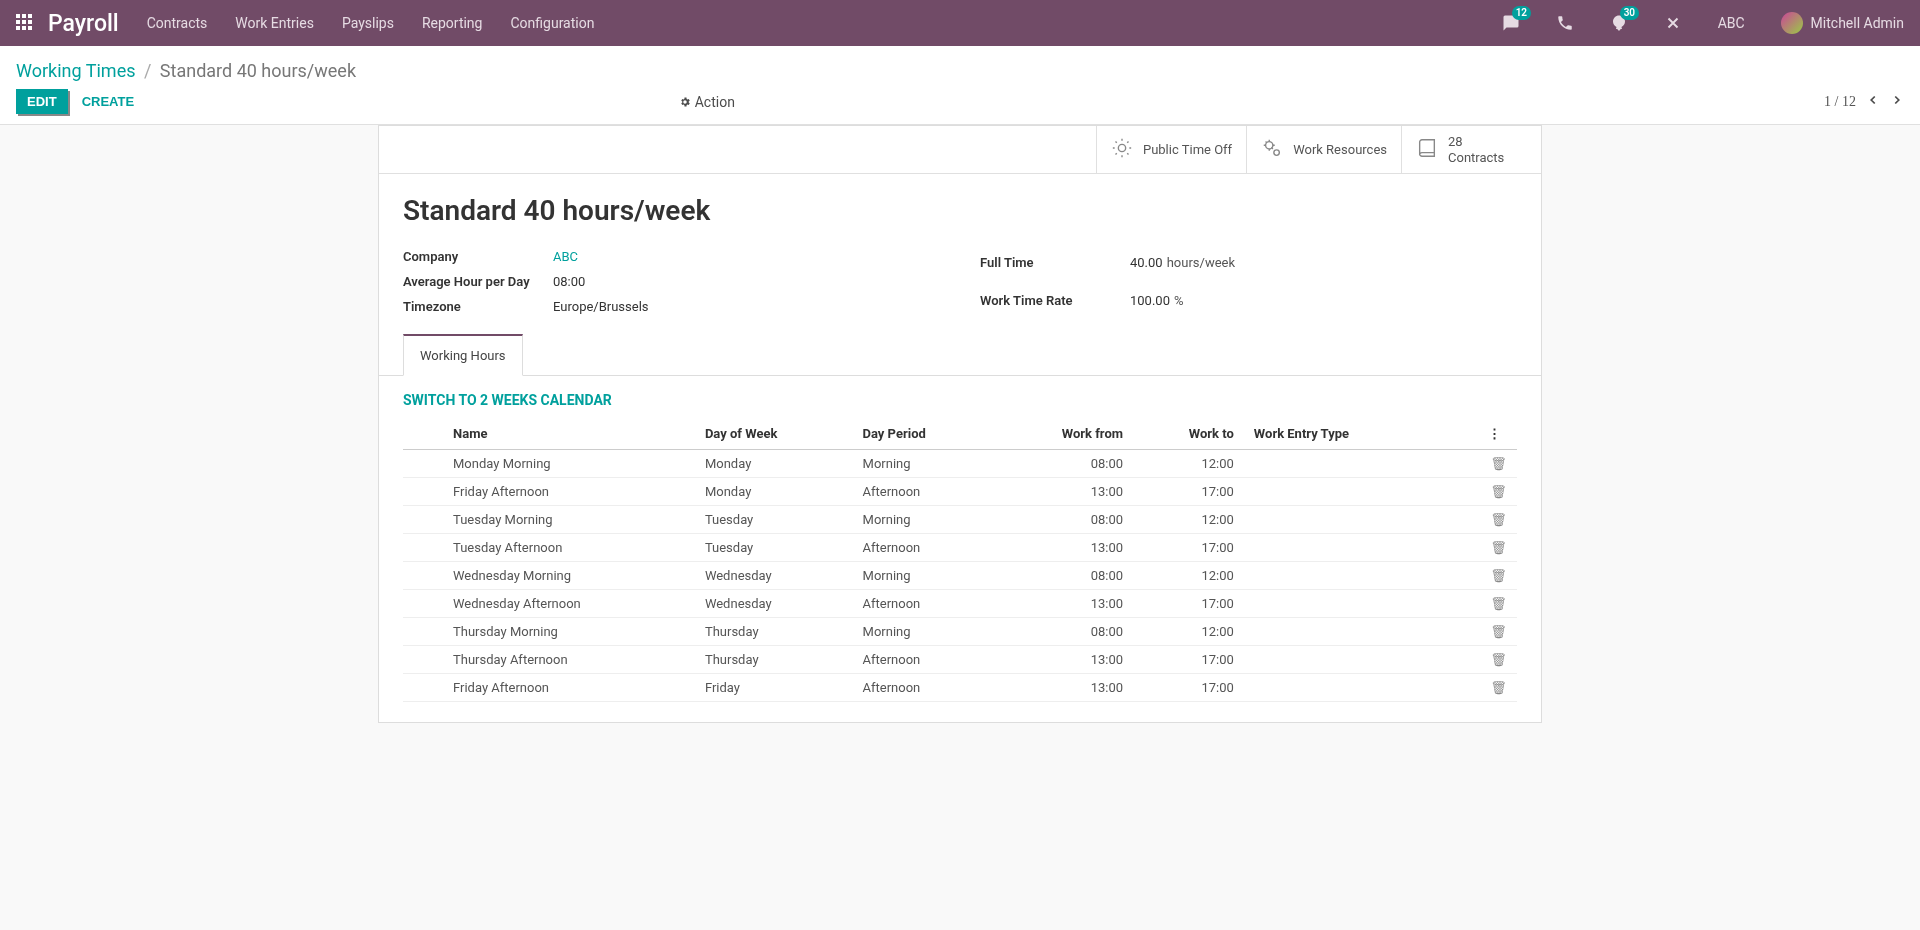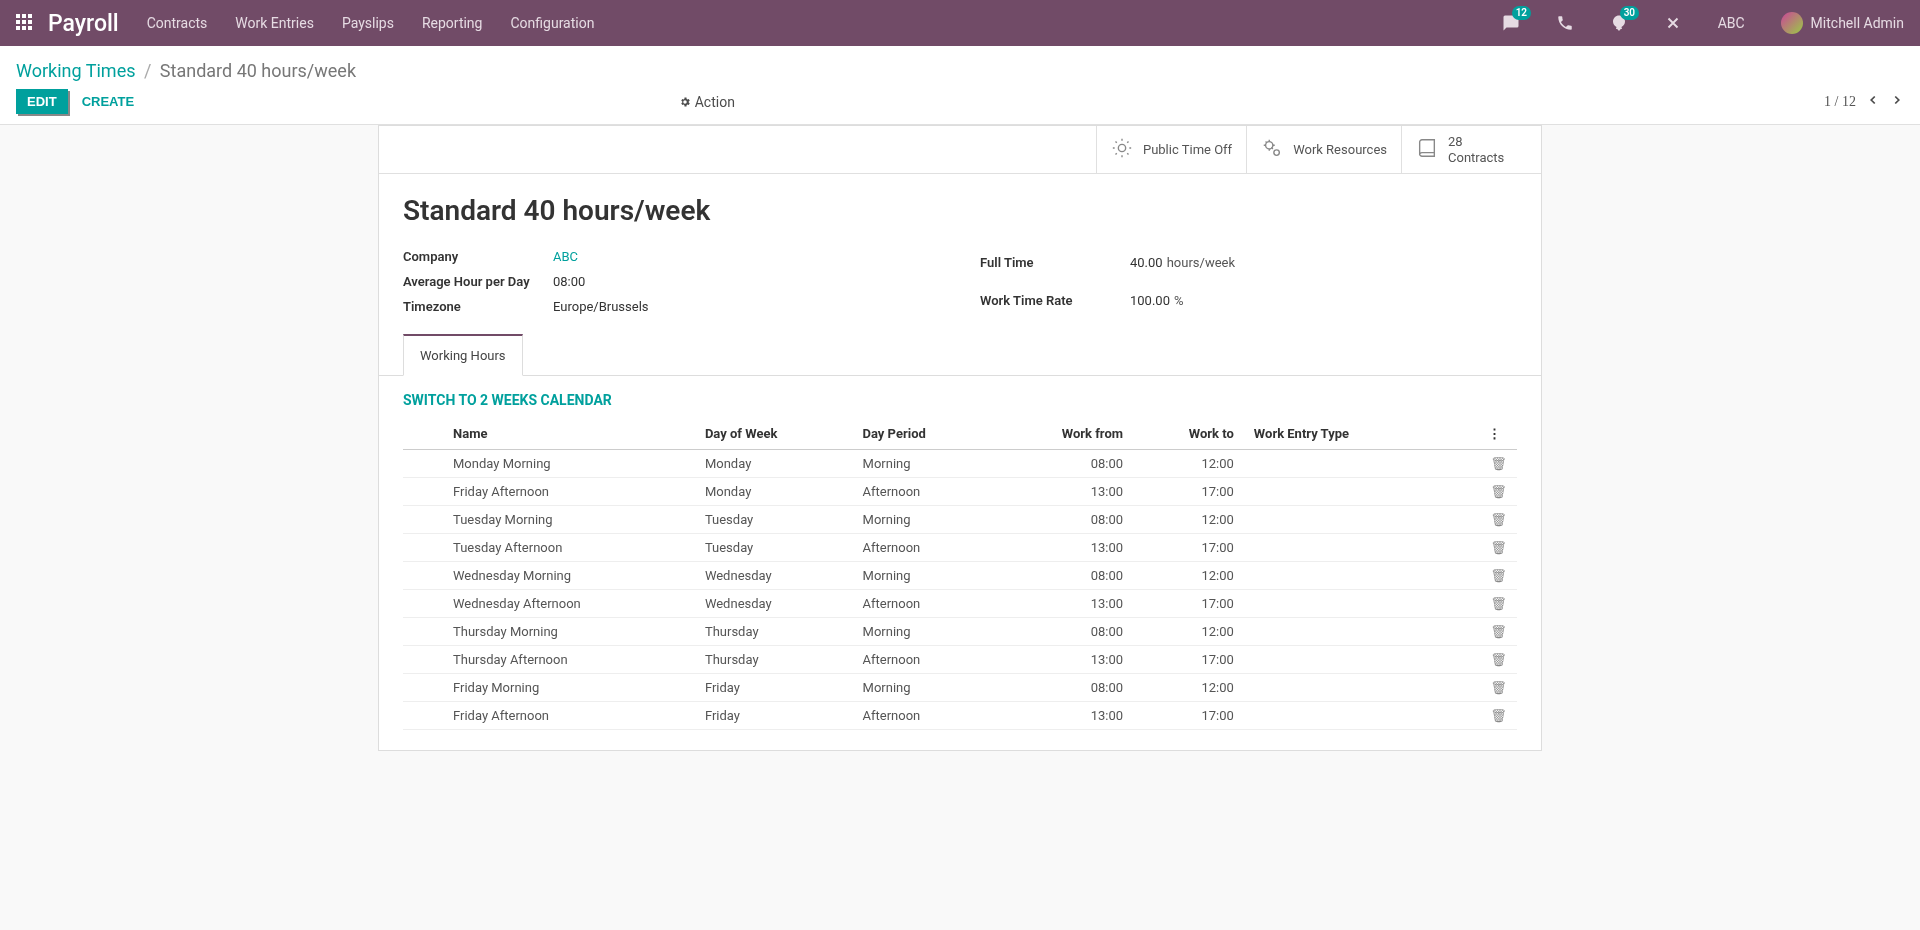--- a/index.html
+++ b/index.html
@@ -307,30 +307,20 @@
               <td>Thursday Afternoon</td>
               <td>Thursday</td>
               <td>Afternoon</td>
               <td class="num">13:00</td>
               <td class="num">17:00</td>
               <td></td>
               <td style="text-align:right;"><span class="del-icon">🗑</span></td>
             </tr>
             <tr>
               <td></td>
-              <td>Friday Morning</td>
-              <td>Friday</td>
-              <td>Morning</td>
-              <td class="num">08:00</td>
-              <td class="num">12:00</td>
-              <td></td>
-              <td style="text-align:right;"><span class="del-icon">🗑</span></td>
-            </tr>
-            <tr>
-              <td></td>
               <td>Friday Afternoon</td>
               <td>Friday</td>
               <td>Afternoon</td>
               <td class="num">13:00</td>
               <td class="num">17:00</td>
               <td></td>
               <td style="text-align:right;"><span class="del-icon">🗑</span></td>
             </tr>
           </tbody>
       </table>

